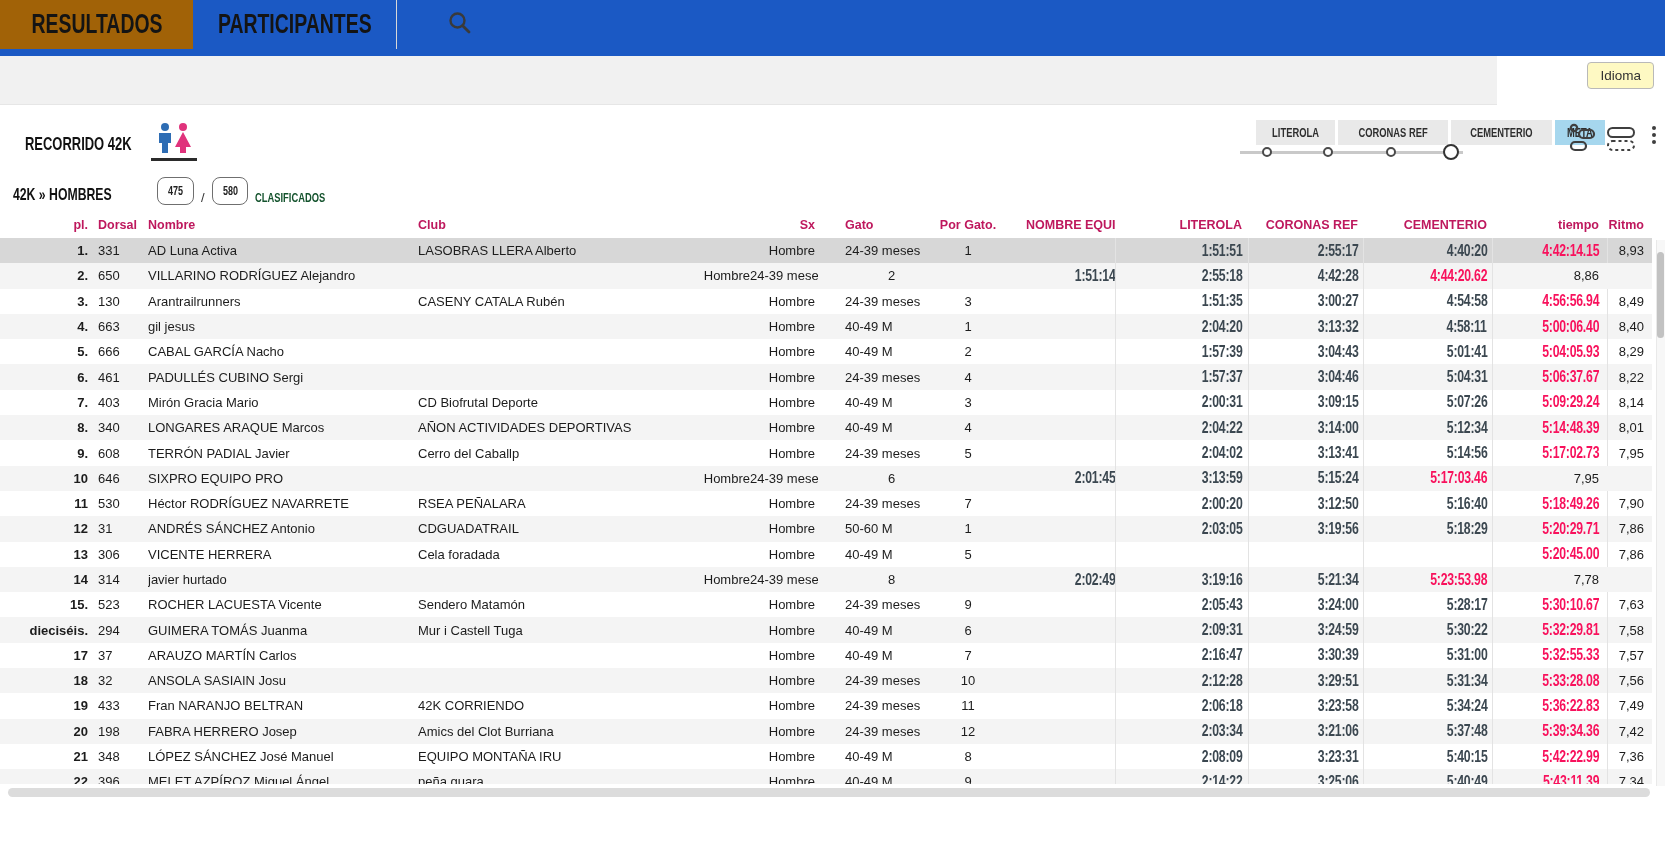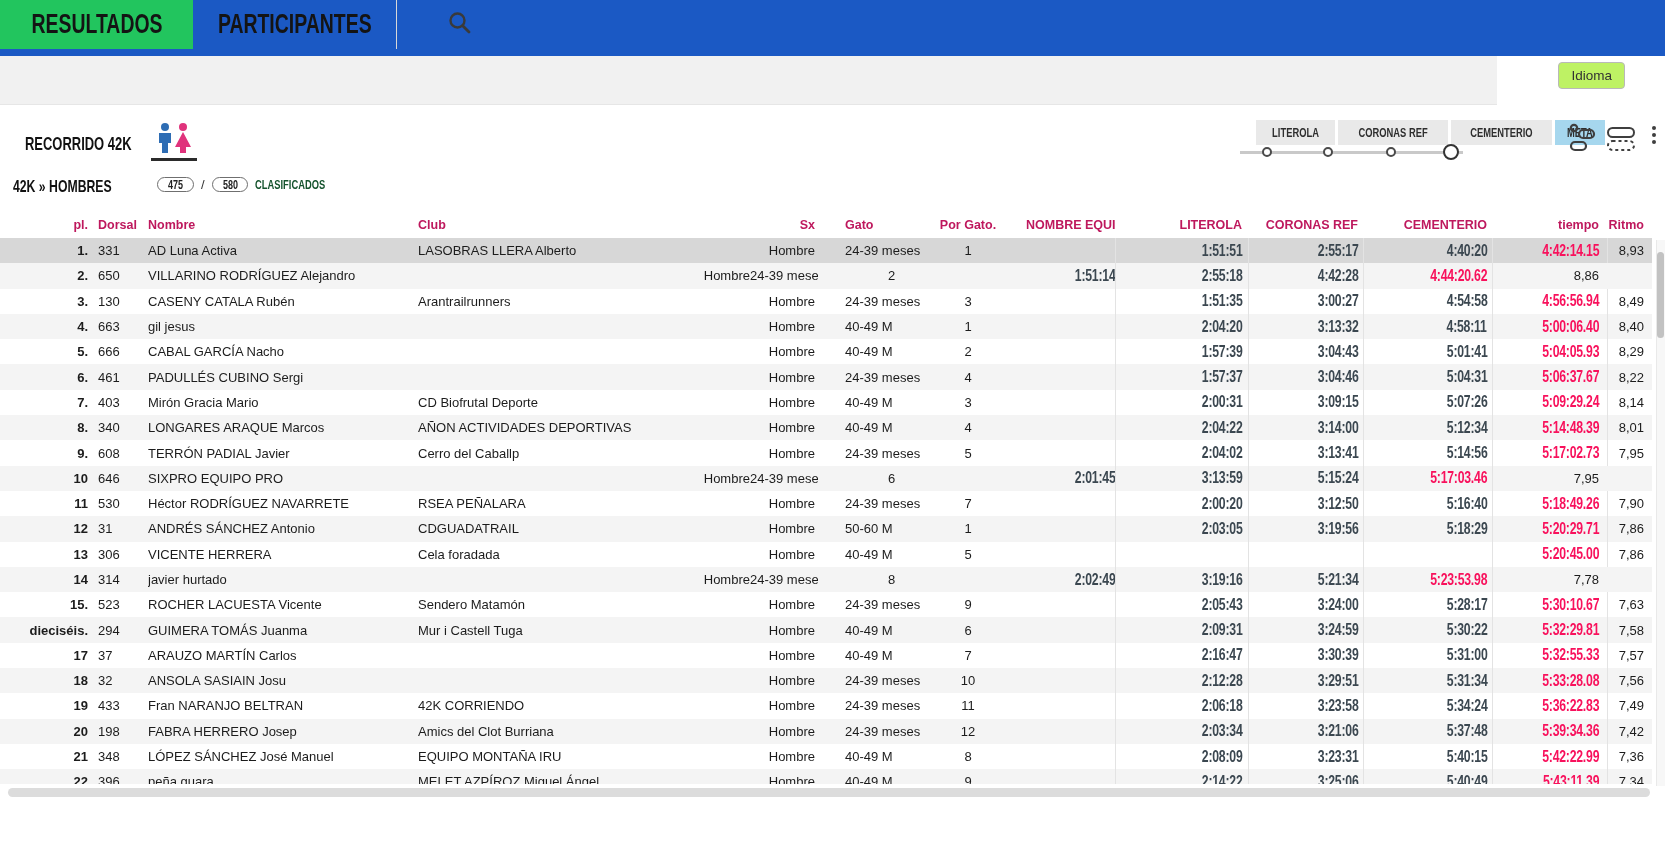--- a/index.html
+++ b/index.html
@@ -16,25 +16,25 @@
   .topbar { position:absolute; top:0; left:0; width:1665px; height:56px; background:#1b59c4; }
   .topbar .title { position:absolute; left:14px; top:13px; color:#fff; font-size:24px; font-weight:bold;
     letter-spacing:.5px; text-shadow:0 1px 1px rgba(0,0,0,.35); }
 
   
   .tabstrip { position:absolute; top:56px; left:0; width:1497px; height:49px; background:#f1f1f1;
     border-bottom:1px solid #e6e6e6; }
   .tab { position:absolute; top:0; height:49px; display:flex; align-items:center; justify-content:center;
     cursor:pointer; }
   .tab .lbl { font-size:27px; font-weight:bold; color:#141414; }
-  .tab.active { background:#22c55e; }
+  .tab.active { background:#a16207; }
   .tab-resultados { left:0; width:193px; }
   .tab-participantes { left:193px; width:204px; border-right:1px solid #d8d8d8; }
   .tab-search { left:397px; width:125px; }
-  .idioma-btn { position:absolute; top:62px; right:40px; background:#bef264; border:1px solid #b9b9b9;
+  .idioma-btn { position:absolute; top:62px; right:11px; background:#fef9c3; border:1px solid #b9b9b9;
     border-radius:4px; padding:5px 12px; font-size:13.5px; color:#333; cursor:pointer; }
 
   
   .recorrido { position:absolute; left:25px; top:134px; font-size:18px; font-weight:bold; color:#111;
     cursor:pointer; white-space:nowrap; }
   .caret { display:inline-block; font-size:10px; color:#222; margin-left:6px; vertical-align:2px; }
   .gender { position:absolute; left:153px; top:121px; width:44px; height:34px; cursor:pointer; }
   .gender-underline { position:absolute; left:151px; top:158px; width:46px; height:3px; background:#2b2b2b; }
 
   .cp-group { position:absolute; top:120px; left:1256px; display:flex; gap:3px; }
@@ -45,24 +45,24 @@
   .slider-dot { position:absolute; top:147px; width:10px; height:10px; border:2px solid #4a4a4a; background:#fff;
     border-radius:50%; cursor:pointer; }
   .slider-thumb { position:absolute; left:1443px; top:144px; width:16px; height:16px; border:2.5px solid #333;
     background:#fff; border-radius:50%; cursor:pointer; }
 
   .icon-btn { position:absolute; cursor:pointer; color:#3f3f3f; }
   .kebab { display:flex; flex-direction:column; gap:3px; }
   .kebab i { width:4px; height:4px; background:#3f3f3f; border-radius:50%; }
 
   
-  .subheader { position:absolute; left:13px; top:177px; display:flex; align-items:flex-start; gap:7px; }
+  .subheader { position:absolute; left:13px; top:177px; display:flex; align-items:flex-end; gap:7px; }
   .sub-race { font-size:17px; font-weight:bold; color:#111; }
   .badge { border:1.5px solid #6f6f6f; border-radius:8px; padding:0 7px; font-size:12.5px; font-weight:bold;
-    color:#222; height:15px; display:flex; align-items:center; }
+    color:#222; height:28px; display:flex; align-items:center; }
   .sub-slash { font-size:13px; color:#333; }
   .sub-clasif { font-size:13px; font-weight:bold; color:#14532d; }
 
   
   .table { position:absolute; left:0; top:212px; width:1652px; }
   .trow { display:grid; grid-template-columns:80px 60px 270px 332px 68px 120px 60px 117px 133px 115px 129px 115px 45px;
     padding-left:8px; }
   .thead { height:26px; }
   .rows { max-height:546px; overflow:hidden; }
   .drow { height:25.3px; cursor:pointer; }
@@ -237,22 +237,22 @@
             <span class="k kr time">4:42:28</span>
           </div>
           <div class="c ar">
             <span class="k kr time pink">4:44:20.62</span>
           </div>
           <div class="c ar">8,86</div>
         </div>
         <div class="trow drow">
           <div class="c ar pl">3.</div>
           <div class="c al">130</div>
+          <div class="c al">Arantrailrunners</div>
           <div class="c al">CASENY CATALA Rubén</div>
-          <div class="c al">Arantrailrunners</div>
           <div class="c ar">Hombre</div>
           <div class="c al">24-39 meses</div>
           <div class="c ac">3</div>
           <div class="c al"></div>
           <div class="c ar">
             <span class="k kr time">1:51:35</span>
           </div>
           <div class="c ar">
             <span class="k kr time">3:00:27</span>
           </div>
@@ -672,22 +672,22 @@
             <span class="k kr time">5:40:15</span>
           </div>
           <div class="c ar">
             <span class="k kr time pink">5:42:22.99</span>
           </div>
           <div class="c ar">7,36</div>
         </div>
         <div class="trow drow even">
           <div class="c ar pl">22</div>
           <div class="c al">396</div>
+          <div class="c al">MELET AZPÍROZ Miguel Ángel</div>
           <div class="c al">peña guara</div>
-          <div class="c al">MELET AZPÍROZ Miguel Ángel</div>
           <div class="c ar">Hombre</div>
           <div class="c al">40-49 M</div>
           <div class="c ac">9</div>
           <div class="c al"></div>
           <div class="c ar">
             <span class="k kr time">2:14:22</span>
           </div>
           <div class="c ar">
             <span class="k kr time">3:25:06</span>
           </div>

